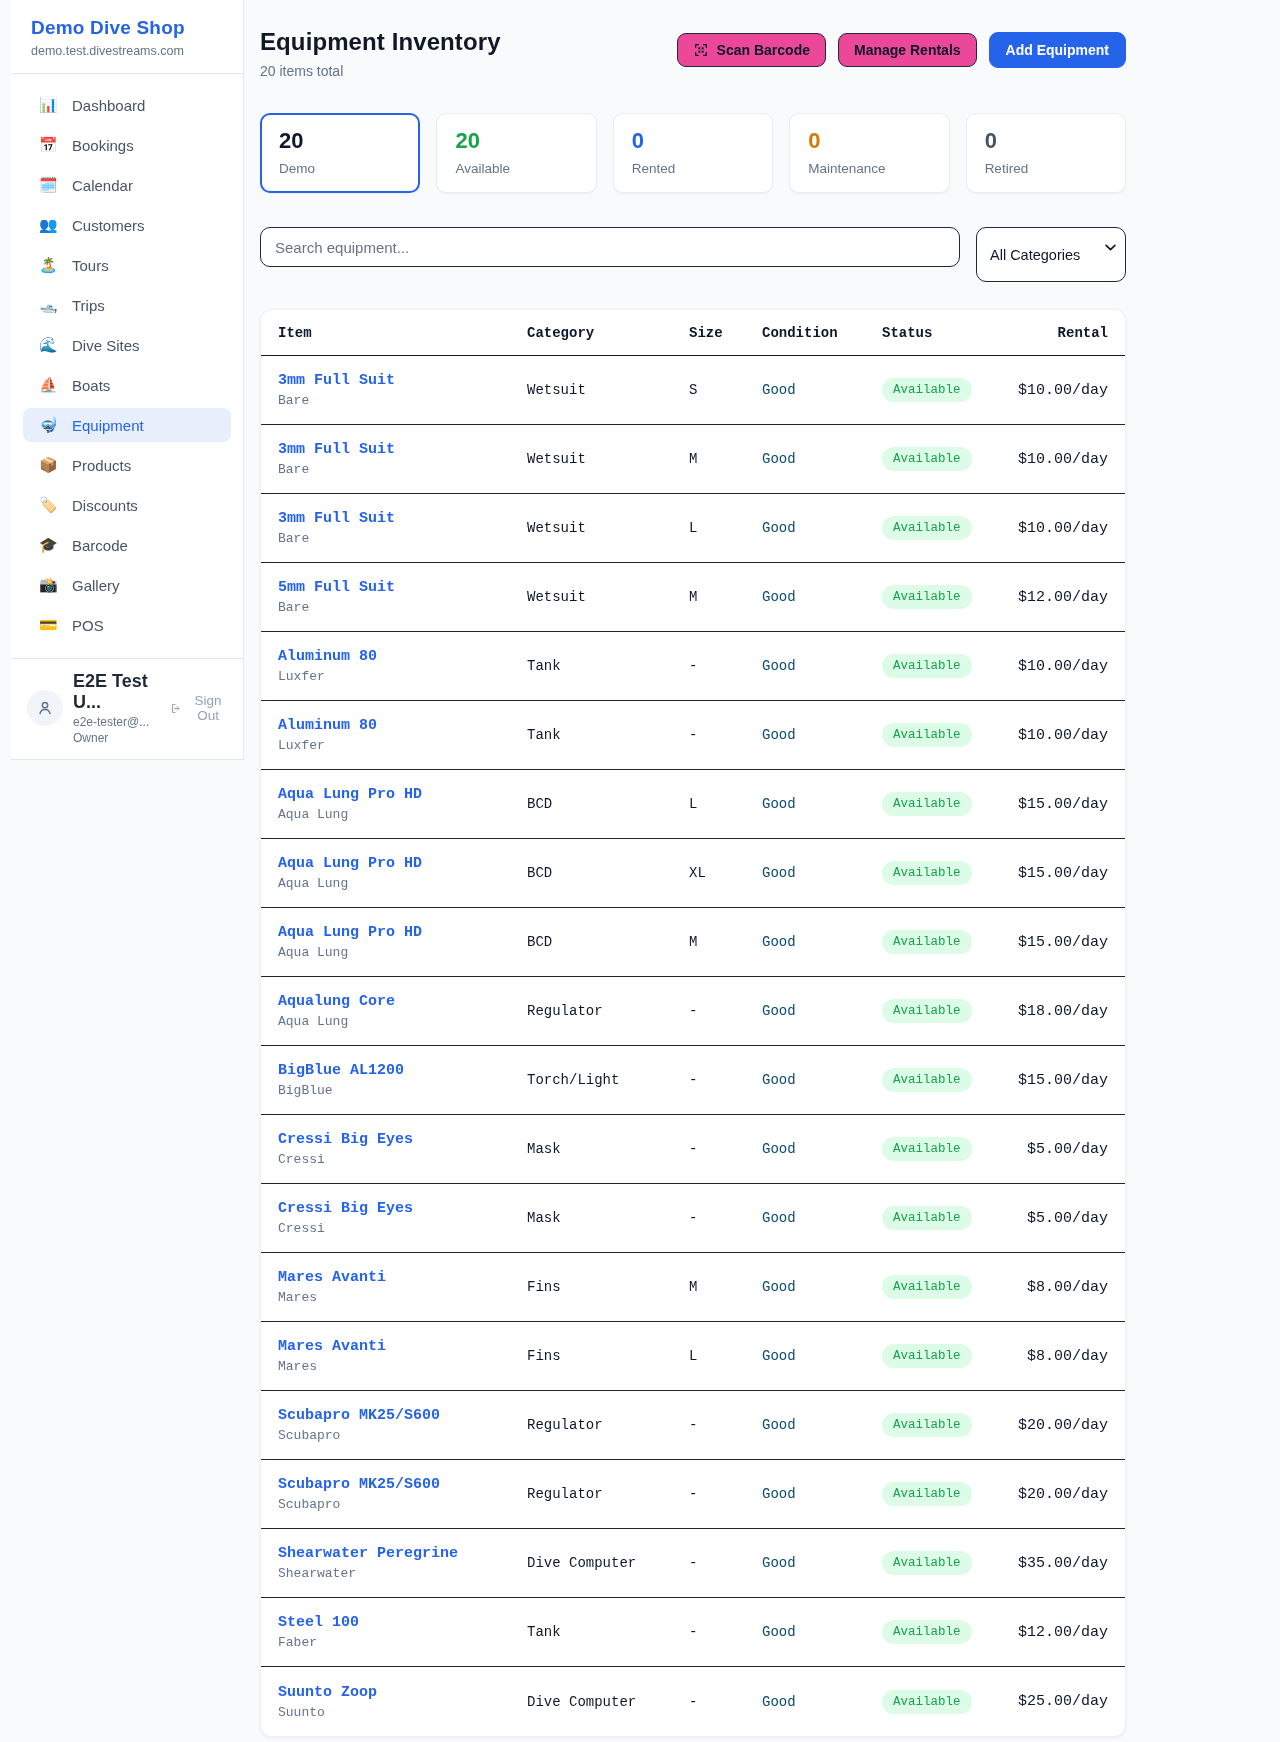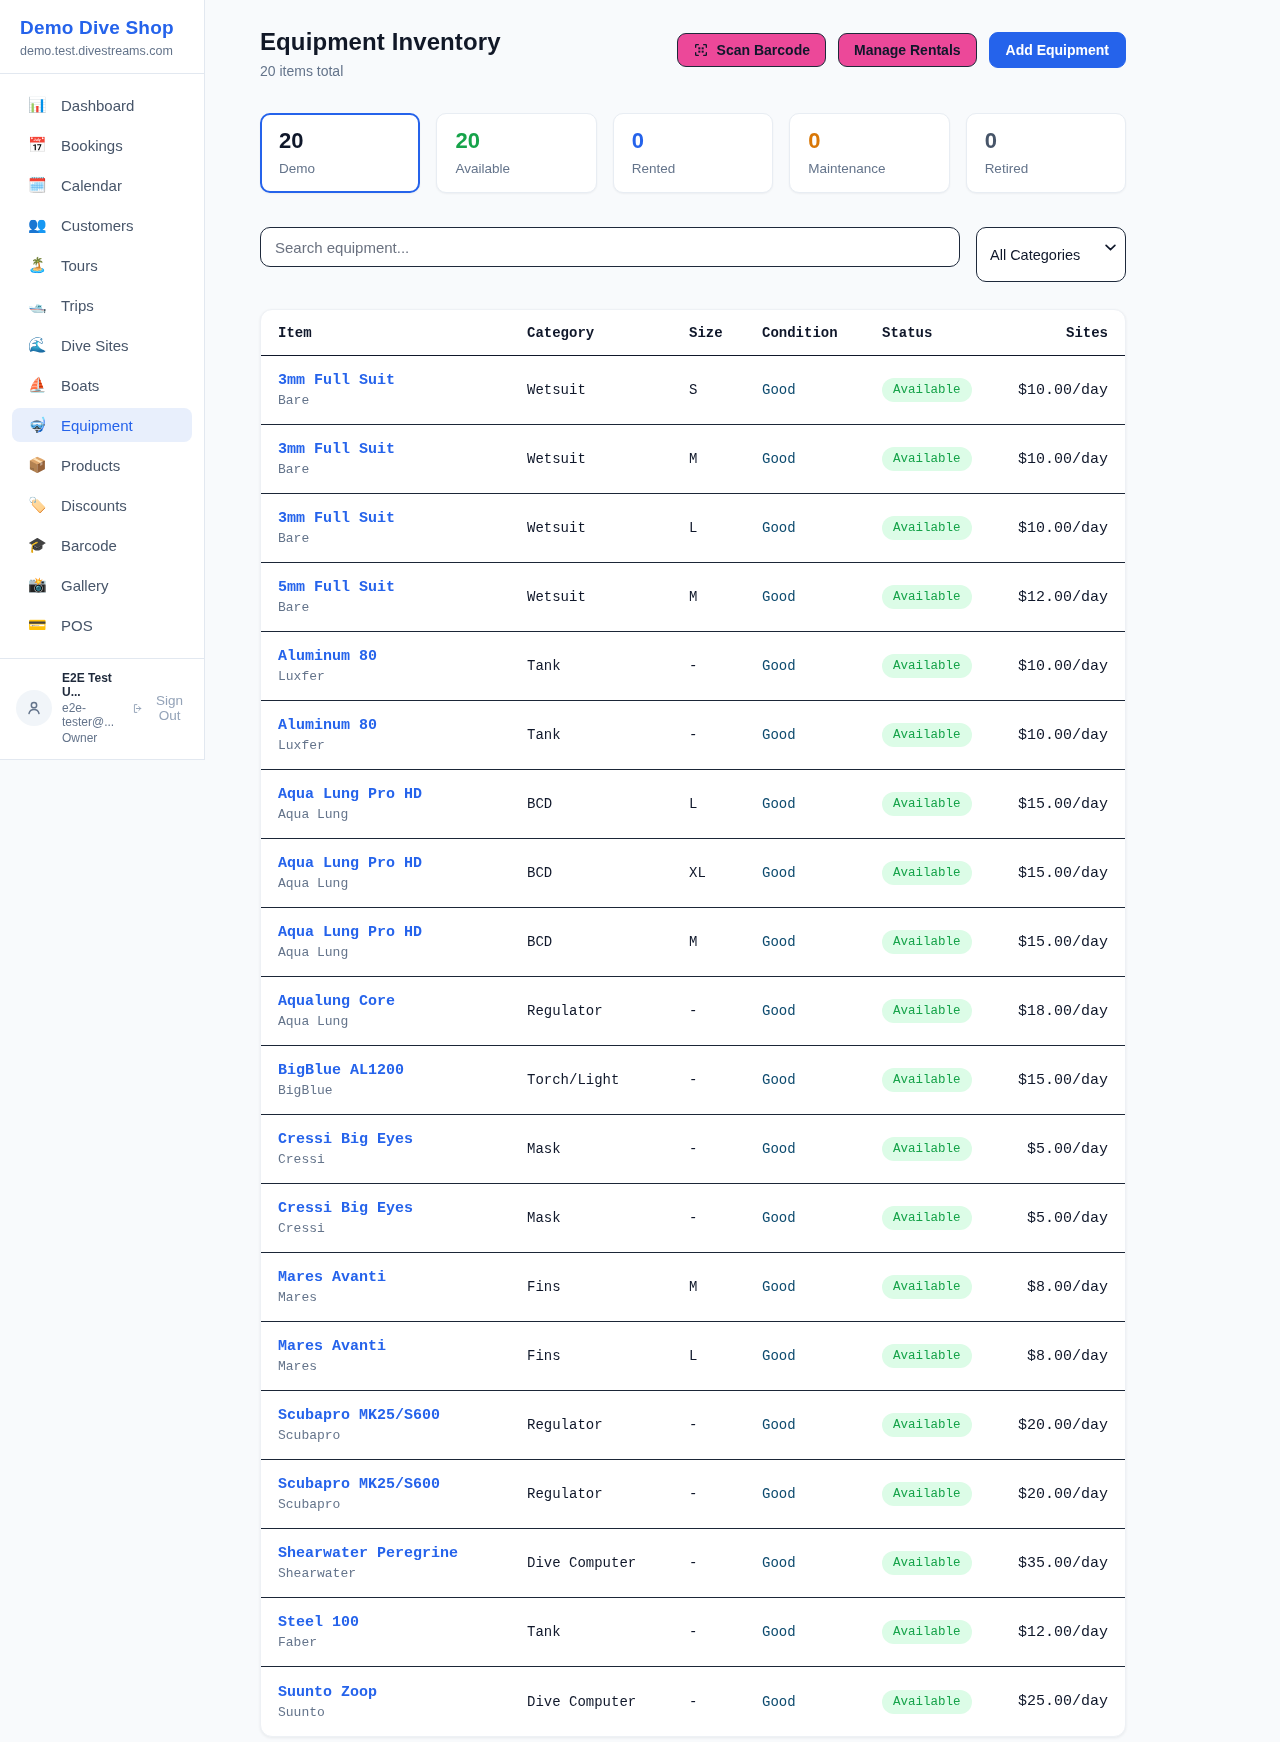--- a/index.html
+++ b/index.html
@@ -5,21 +5,21 @@
   * { box-sizing: border-box; margin: 0; padding: 0; }
   html,body { width:1280px; min-height:1742px; }
   body {
     background:#f8fafc;
     font-family:"Liberation Sans","DejaVu Sans",sans-serif;
     color:#0f172a;
     position:relative;
   }
   
   .sidebar {
-    position:absolute; left:0; top:0; width:205px;
+    position:absolute; left:11px; top:0; width:233px;
     background:#ffffff;
     border-right:1px solid #e2e8f0;
     border-bottom:1px solid #e2e8f0;
     display:flex; flex-direction:column;
   }
   .brand { padding:17px 20px 15px; }
   .brand-title { color:#2563eb; font-size:19px; font-weight:bold; letter-spacing:.2px; }
   .brand-domain { color:#64748b; font-size:12.5px; margin-top:5px; }
   .side-divider { border-top:1px solid #e2e8f0; }
   .nav { padding:14px 12px 10px; }
@@ -36,21 +36,21 @@
     border-top:1px solid #e2e8f0;
     padding:12px 14px 14px 16px;
     display:flex; align-items:center; gap:10px;
   }
   .avatar {
     width:36px; height:36px; border-radius:50%;
     background:#f1f5f9; flex:0 0 auto;
     display:flex; align-items:center; justify-content:center;
   }
   .user-info { min-width:0; }
-  .user-name { font-size:12px; font-weight:bold; color:#1e293b; }
+  .user-name { font-size:18px; font-weight:bold; color:#1e293b; }
   .user-email { font-size:12px; color:#64748b; margin-top:2px; }
   .user-role { font-size:12px; color:#64748b; margin-top:2px; }
   .signout {
     margin-left:auto; display:flex; align-items:center; gap:5px;
     color:#94a3b8; font-size:13.5px; background:none; border:none; cursor:pointer;
     font-family:inherit;
   }
   
   .main { margin-left:233px; padding:28px 0 32px 27px; width:893px; }
   .page-header { display:flex; align-items:flex-start; width:866px; }
@@ -270,21 +270,21 @@
     </div>
   </div>
 
   <section class="table-card">
     <div class="tgrid thead">
       <div class="th">Item</div>
       <div class="th">Category</div>
       <div class="th">Size</div>
       <div class="th">Condition</div>
       <div class="th">Status</div>
-      <div class="th right">Sites</div>
+      <div class="th right">Rental</div>
     </div>
     <div>
         <div class="tgrid tr">
     <div>
       <div class="item-name">3mm Full Suit</div>
       <div class="item-brand">Bare</div>
     </div>
     <div class="td">Wetsuit</div>
     <div class="td">S</div>
     <div class="td"><span class="cond-link">Good</span></div>

